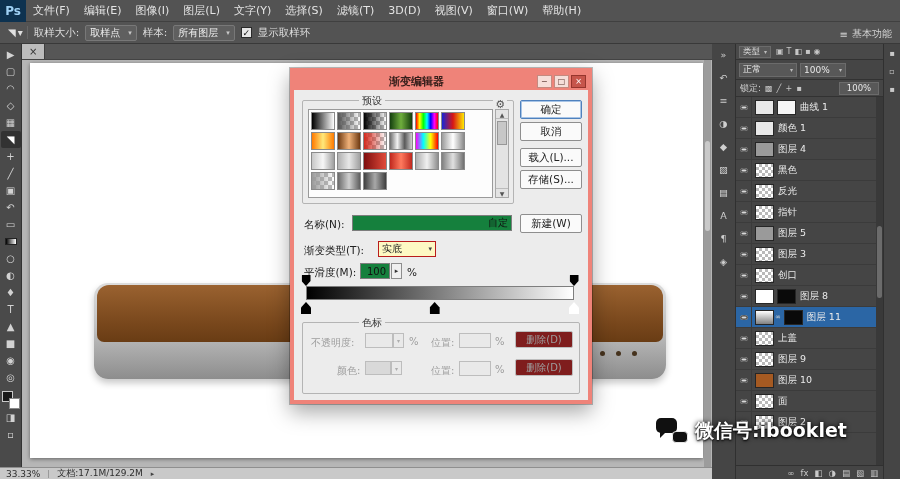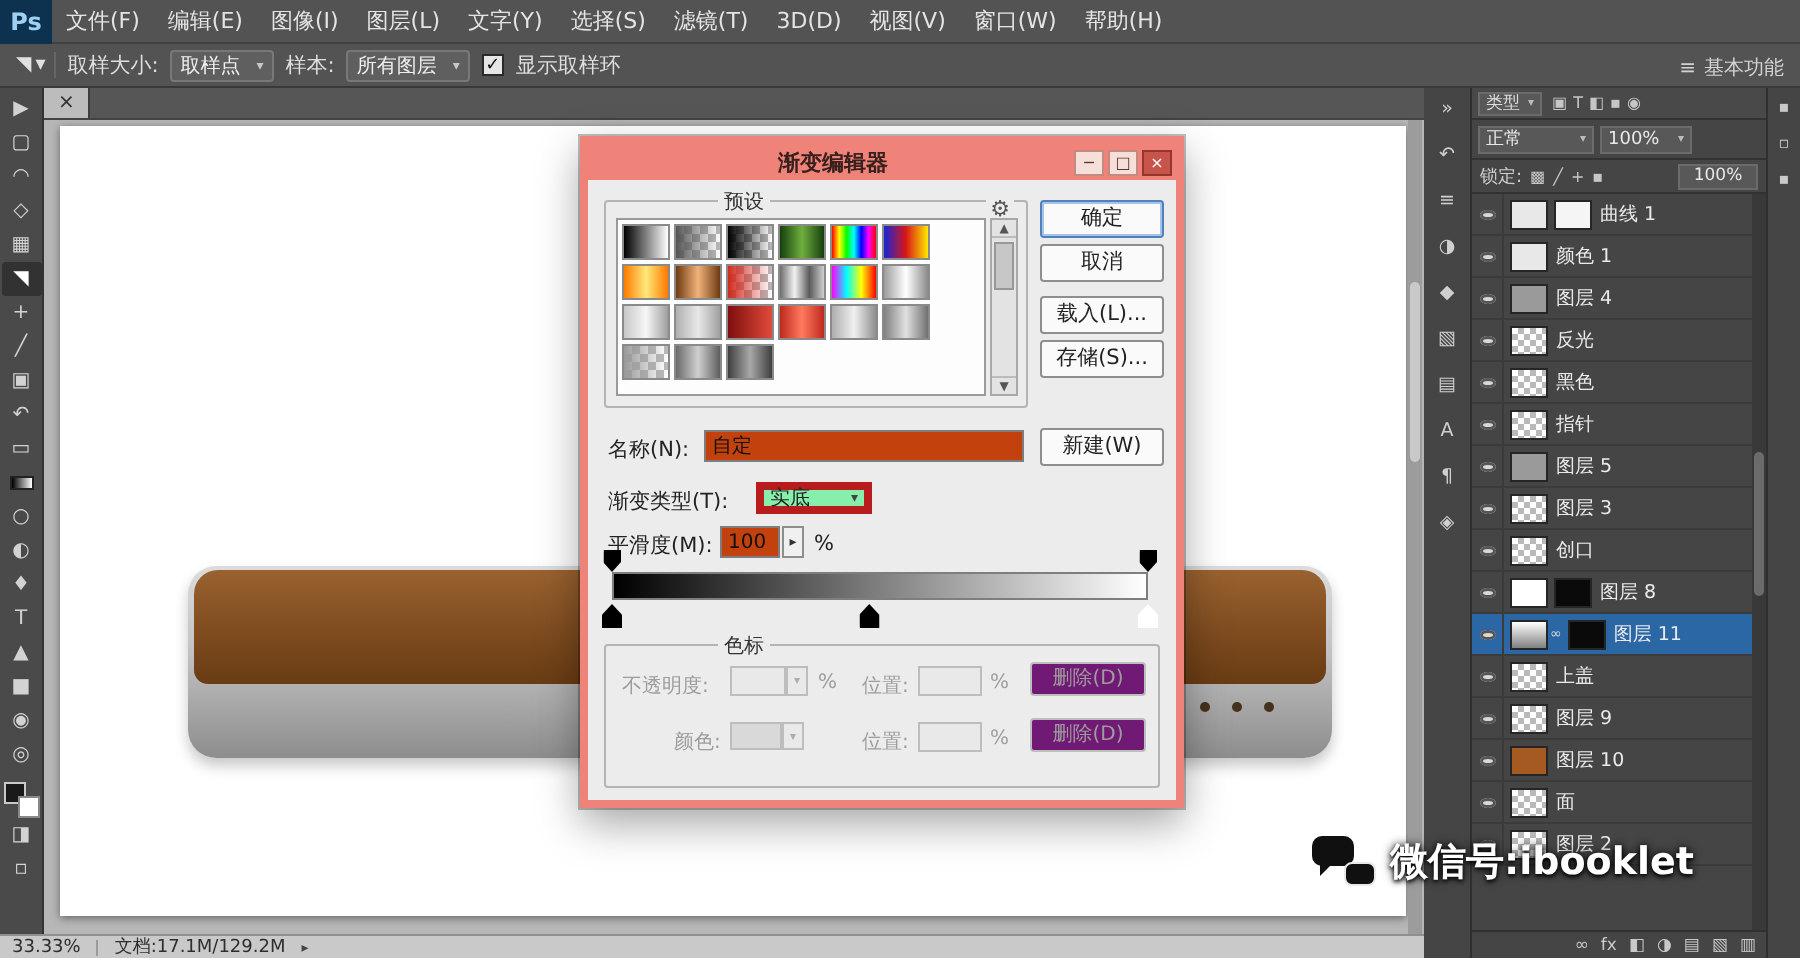--- a/index.html
+++ b/index.html
@@ -62,33 +62,33 @@
   .swatch{width:24px;height:18px;border:1px solid #8a8a8a;position:relative;flex:none;}
   .swatch .ol{position:absolute;inset:0;}
   .checker{background-image:linear-gradient(45deg,#b9b9b9 25%,transparent 25%,transparent 75%,#b9b9b9 75%),linear-gradient(45deg,#b9b9b9 25%,transparent 25%,transparent 75%,#b9b9b9 75%);background-size:8px 8px;background-position:0 0,4px 4px;background-color:#fff;}
   .vscroll{position:absolute;top:8px;right:4px;bottom:5px;width:14px;background:#e3e3e3;border:1px solid #a8a8a8;font-size:6px;color:#555;text-align:center;}
   .vs-up{position:absolute;top:0;left:0;right:0;height:9px;line-height:9px;border-bottom:1px solid #bbb;}
   .vs-down{position:absolute;bottom:0;left:0;right:0;height:9px;line-height:9px;border-top:1px solid #bbb;}
   .vs-thumb{position:absolute;left:1px;right:1px;top:11px;height:24px;background:#c7c7c7;border:1px solid #979797;}
   .dlg-btn{position:absolute;left:226px;width:62px;height:19px;background:#fafafa;border:1px solid #8e8e8e;border-radius:2px;font-size:10.5px;color:#222;text-align:center;line-height:17px;}
   .dlg-btn.primary{border:1px solid #4f81bd;box-shadow:inset 0 0 0 1px #a7c4e6;}
   .lab{position:absolute;font-size:10.5px;color:#222;}
-  .txt{position:absolute;height:16px;border:1px solid #7d7d7d;background:#c2410c;font-size:10px;padding:0 3px;color:#111;}
-  .select{position:absolute;height:16px;background:#86efac;border:4px solid #b91c1c;font-size:10px;display:flex;align-items:center;justify-content:space-between;padding:0 3px;color:#222;}
+  .txt{position:absolute;height:16px;border:1px solid #7d7d7d;background:#15803d;font-size:10px;padding:0 3px;color:#111;text-align:right;}
+  .select{position:absolute;height:16px;background:#fef9c3;border:1px solid #b91c1c;font-size:10px;display:flex;align-items:center;justify-content:space-between;padding:0 3px;color:#222;}
   .select .arr{font-size:7px;color:#444;}
   .spinbtn{position:absolute;width:11px;height:16px;background:#f0f0f0;border:1px solid #8e8e8e;font-size:7px;text-align:center;line-height:14px;color:#333;}
   .gradbar{position:absolute;left:12px;top:196px;width:268px;height:14px;border:1px solid #7e7e7e;}
   .ostops{position:absolute;left:12px;top:185px;width:268px;height:11px;}
   .ostop{position:absolute;width:9px;height:11px;background:#000;clip-path:polygon(0 0,100% 0,100% 55%,50% 100%,0 55%);filter:drop-shadow(0 0 1px rgba(0,0,0,.6));}
   .cstops{position:absolute;left:12px;top:212px;width:268px;height:12px;}
   .cstop{position:absolute;width:10px;height:12px;clip-path:polygon(50% 0,100% 45%,100% 100%,0 100%,0 45%);filter:drop-shadow(0 0 1px rgba(0,0,0,.75));}
   .stopsbox{left:8px;top:232px;width:278px;height:72px;}
   .dis-lab{position:absolute;font-size:10px;color:#9d9d9d;}
   .dis-input{position:absolute;height:15px;background:#e9e9e9;border:1px solid #bdbdbd;}
-  .dis-btn{position:absolute;height:17px;background:#701a75;border:1px solid #bdbdbd;border-radius:2px;color:#9d9d9d;font-size:10px;text-align:center;line-height:15px;}
+  .dis-btn{position:absolute;height:17px;background:#7f1d1d;border:1px solid #bdbdbd;border-radius:2px;color:#9d9d9d;font-size:10px;text-align:center;line-height:15px;}
   .dis-arr{position:absolute;width:11px;height:15px;background:#e9e9e9;border:1px solid #bdbdbd;font-size:6px;color:#adadad;text-align:center;line-height:14px;}
 
   
   .panels{position:absolute;top:44px;right:0;width:188px;bottom:0;background:#3f3f3f;z-index:2;}
   .pstrip{position:absolute;left:0;top:0;width:24px;bottom:0;background:#454545;border-right:1px solid #303030;display:flex;flex-direction:column;align-items:center;padding-top:4px;gap:10px;}
   .ps-icon{width:18px;height:13px;color:#cfcfcf;font-size:9.5px;text-align:center;line-height:13px;}
   .lpanel{position:absolute;left:24px;top:0;width:148px;bottom:0;background:#454545;border-right:1px solid #303030;}
   .fltrow{height:16px;display:flex;align-items:center;gap:3px;padding:0 3px;border-bottom:1px solid #323232;background:#494949;}
   .flt-select{height:12px;background:#585858;border:1px solid #6b6b6b;font-size:8.5px;color:#ddd;display:flex;align-items:center;gap:4px;padding:0 3px;}
   .flt-icon{font-size:8px;color:#c6c6c6;}
@@ -435,28 +435,28 @@
               <span class="eyedot"></span>
             </span>
             <span class="thumb" style="background: rgb(154, 154, 154);"></span>
             <span class="lname">图层 4</span>
           </div>
           <div class="lrow">
             <span class="eye">
               <span class="eyedot"></span>
             </span>
             <span class="thumb checker"></span>
+            <span class="lname">黑色</span>
+          </div>
+          <div class="lrow">
+            <span class="eye">
+              <span class="eyedot"></span>
+            </span>
+            <span class="thumb checker"></span>
             <span class="lname">反光</span>
-          </div>
-          <div class="lrow">
-            <span class="eye">
-              <span class="eyedot"></span>
-            </span>
-            <span class="thumb checker"></span>
-            <span class="lname">黑色</span>
           </div>
           <div class="lrow">
             <span class="eye">
               <span class="eyedot"></span>
             </span>
             <span class="thumb checker"></span>
             <span class="lname">指针</span>
           </div>
           <div class="lrow">
             <span class="eye">

